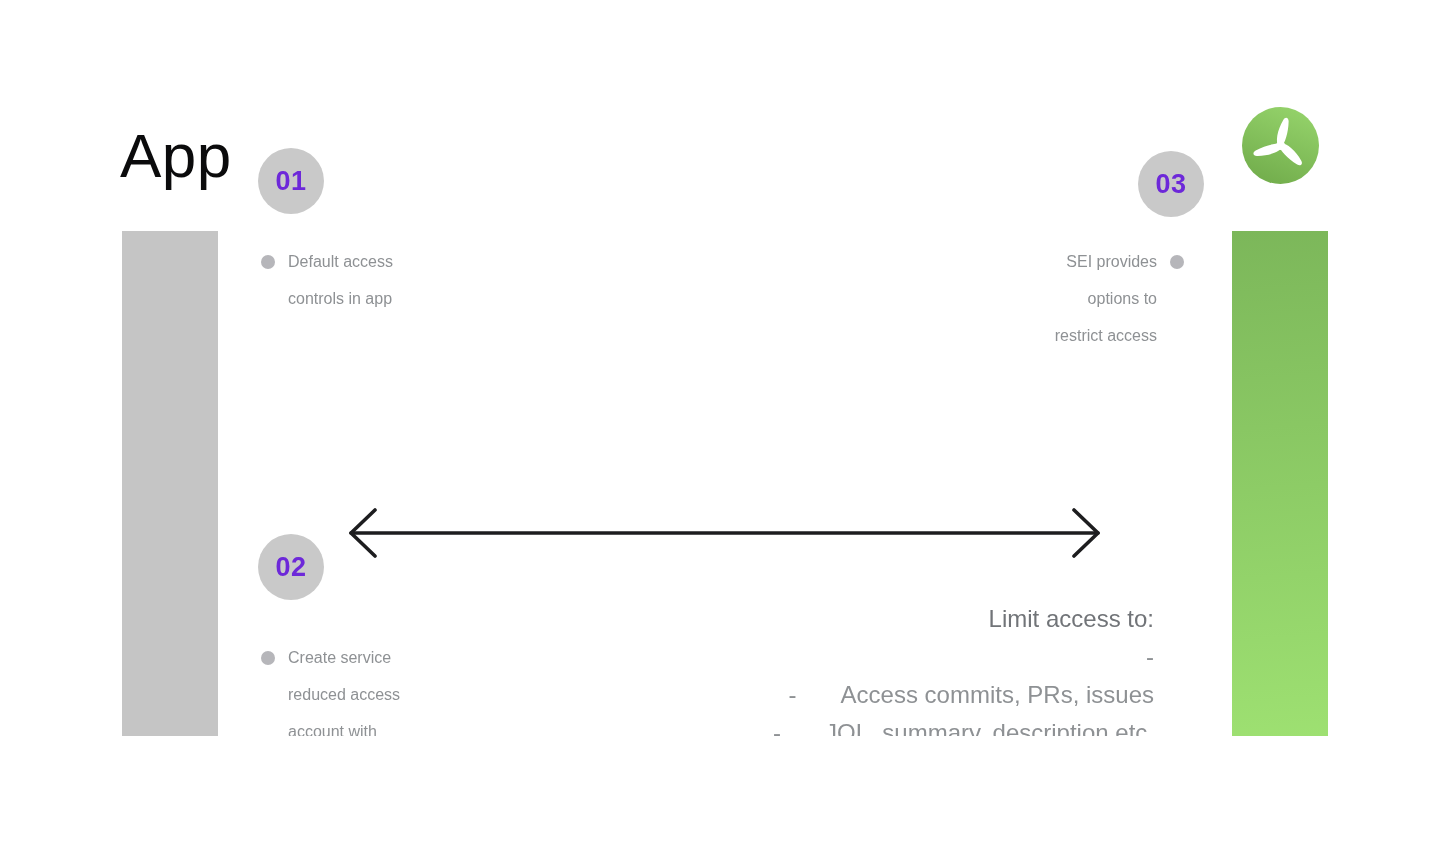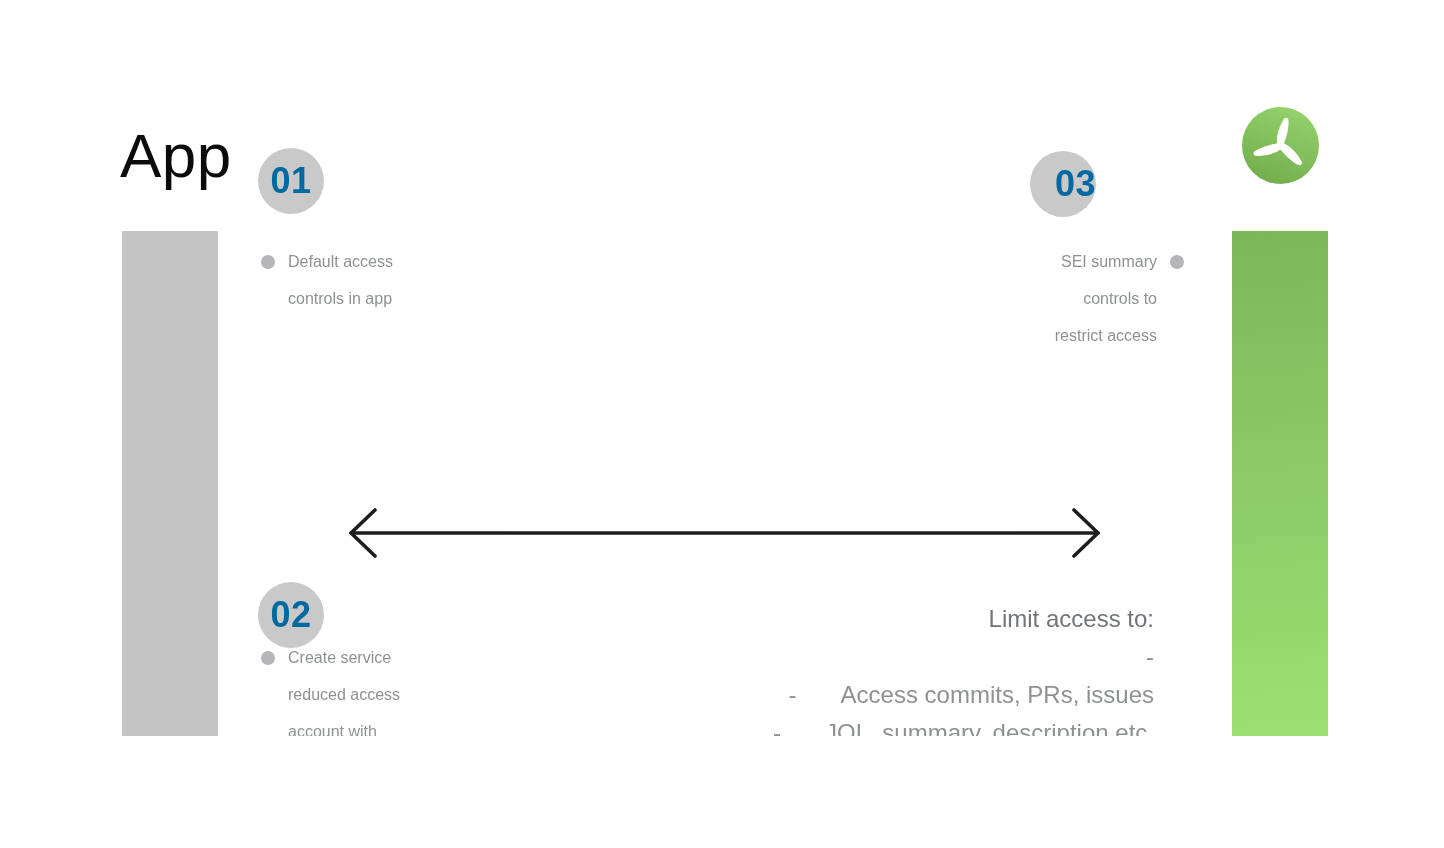--- a/index.html
+++ b/index.html
@@ -49,31 +49,31 @@
     height: 77px;
   }
   .logo-grad-start { stop-color: var(--logo-green-light); }
   .logo-grad-end   { stop-color: var(--logo-green-dark); }
 
   .badge {
     width: 66px;
     height: 66px;
     border-radius: 50%;
     background: var(--badge-bg);
-    color: #0369a1;
+    color: #6d28d9;
     font-weight: 700;
-    font-size: 36px;
+    font-size: 27px;
     display: flex;
     align-items: center;
     justify-content: center;
     letter-spacing: 0.5px;
   }
   .badge-01 { left: 258px; top: 148px; }
-  .badge-02 { left: 258px; top: 582px; justify-content: center; }
-  .badge-03 { left: 1030px; top: 151px; justify-content: flex-end; }
+  .badge-02 { left: 258px; top: 534px; justify-content: center; }
+  .badge-03 { left: 1138px; top: 151px; }
 
   .step-row {
     display: flex;
     gap: 13px;
     align-items: flex-start;
   }
   .bullet {
     width: 14px;
     height: 14px;
     border-radius: 50%;
@@ -163,22 +163,22 @@
   <div class="abs step-row step-1">
     <div class="bullet"></div>
     <div class="step-text">
       <div>Default access</div>
       <div>controls in app</div>
     </div>
   </div>
 
   <div class="abs step-row step-3">
     <div class="step-text">
-      <div>SEI summary</div>
-      <div>controls to</div>
+      <div>SEI provides</div>
+      <div>options to</div>
       <div>restrict access</div>
     </div>
     <div class="bullet"></div>
   </div>
 
   <svg class="abs arrow-svg" width="770" height="66" viewBox="0 0 770 66">
     <line class="arrow-stroke" x1="11" y1="33" x2="758" y2="33"></line>
     <polyline class="arrow-stroke" points="35,10 11,33 35,56"></polyline>
     <polyline class="arrow-stroke" points="734,10 758,33 734,56"></polyline>
   </svg>

